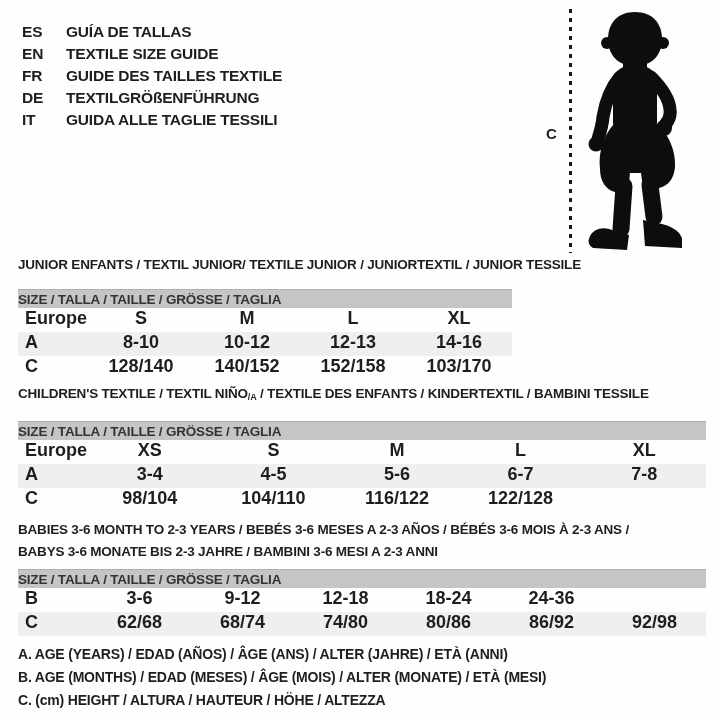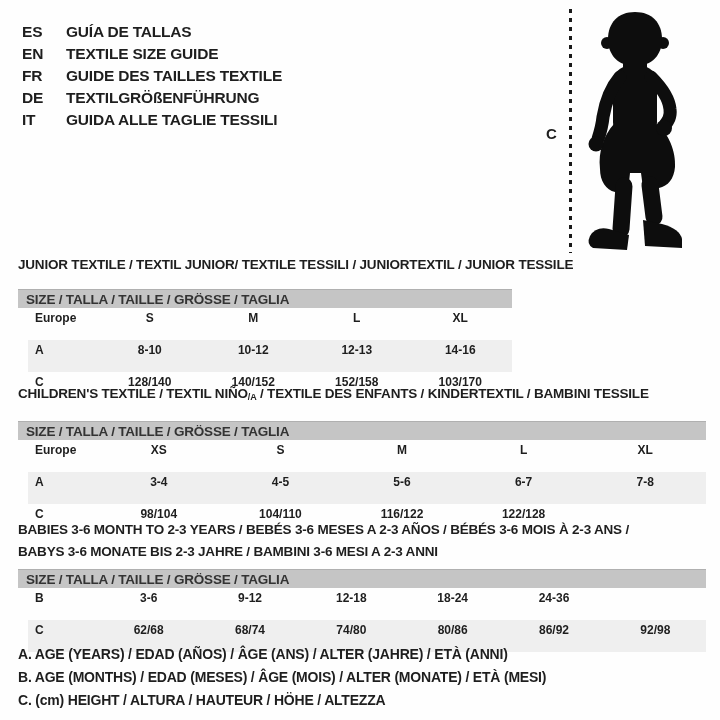--- a/index.html
+++ b/index.html
@@ -82,33 +82,31 @@
   #section-babies .tbl-title {
     line-height: 22px;
     margin-bottom: 6px;
   }
   .size-bar {
     height: 19px;
     line-height: 19px;
     background: #c5c5c5;
     border-top: 1px solid #b0b0b0;
     box-sizing: border-box;
-    padding-left: 8px;
     font-size: 13.5px;
     font-weight: bold;
     color: #333333;
     letter-spacing: -0.2px;
   }
   .trow {
     display: grid;
-    height: 32px;
+    height: 24px;
     line-height: 21.5px;
-    font-size: 12px;
-    font-weight: bold;
-    margin-left: 10px;
+    font-size: 18px;
+    font-weight: bold;
   }
   .trow:nth-child(even) { background: #efefef; }
   .rlabel {
     text-align: left;
     padding-left: 7px;
   }
   .cell { text-align: center; }
 
   
   .legend {
@@ -188,21 +186,21 @@
     </g>
     <g fill="#0d0d0d" stroke="none">
 
       <path d="M12,226 Q8,234 15,238 L49,240 L51,225 L31,219 Q18,216 12,226 Z"></path>
 
       <path d="M65,210 L84,214 Q102,219 104,229 L104,238 L67,236 Z"></path>
     </g>
   </svg>
 
   <section class="tsection w1" id="section-junior">
-    <div class="tbl-title">JUNIOR TEXTILE / TEXTIL JUNIOR/ TEXTILE TESSILI / JUNIORTEXTIL / JUNIOR TESSILE</div>
+    <div class="tbl-title">JUNIOR ENFANTS / TEXTIL JUNIOR/ TEXTILE JUNIOR / JUNIORTEXTIL / JUNIOR TESSILE</div>
     <div class="size-bar">SIZE / TALLA / TAILLE / GRÖSSE / TAGLIA</div>
     <div class="rows">
         <div class="trow" style="grid-template-columns: 70px repeat(4, 1fr);">
           <span class="rlabel">Europe</span>
           <span class="cell">S</span>
           <span class="cell">M</span>
           <span class="cell">L</span>
           <span class="cell">XL</span>
         </div>
         <div class="trow" style="grid-template-columns: 70px repeat(4, 1fr);">

